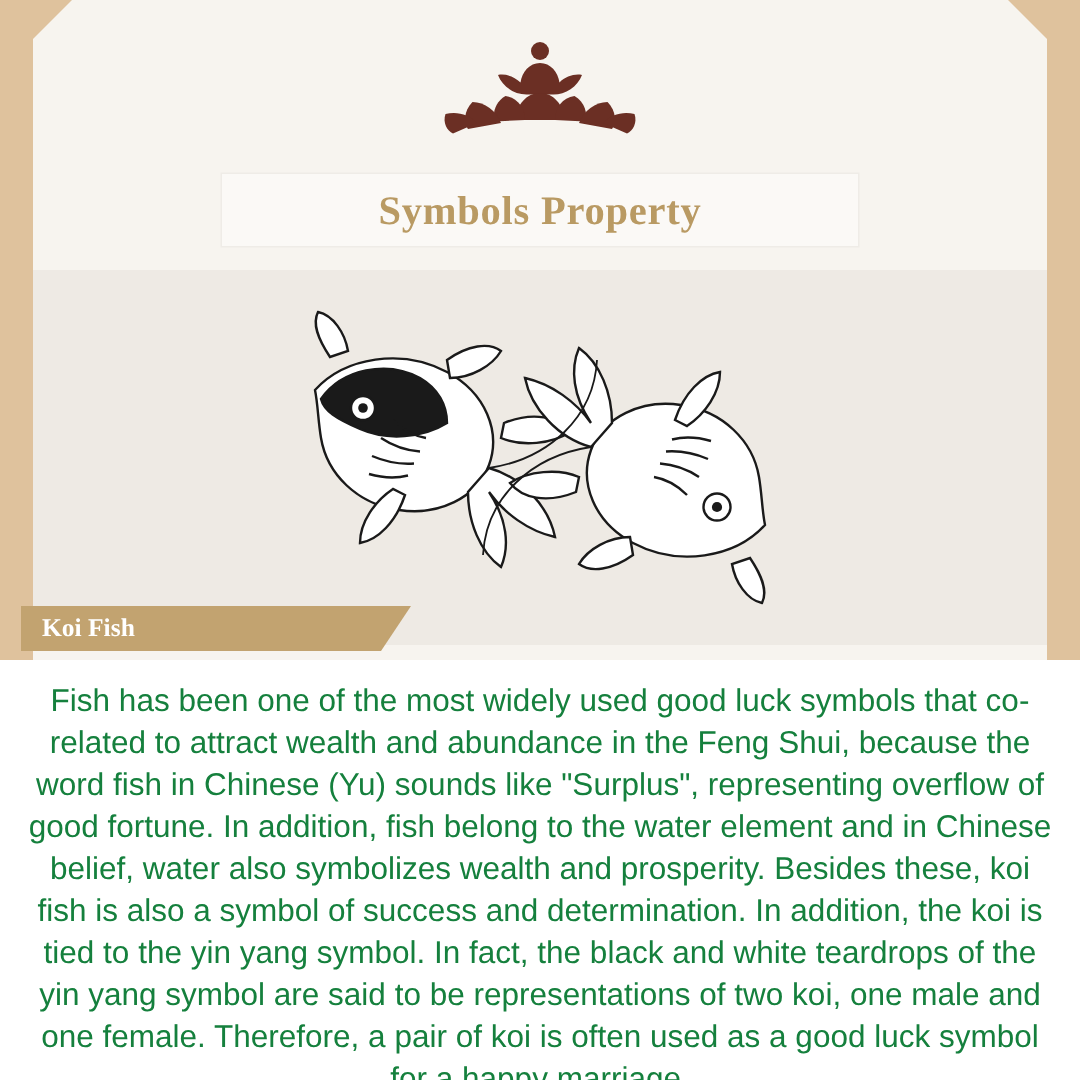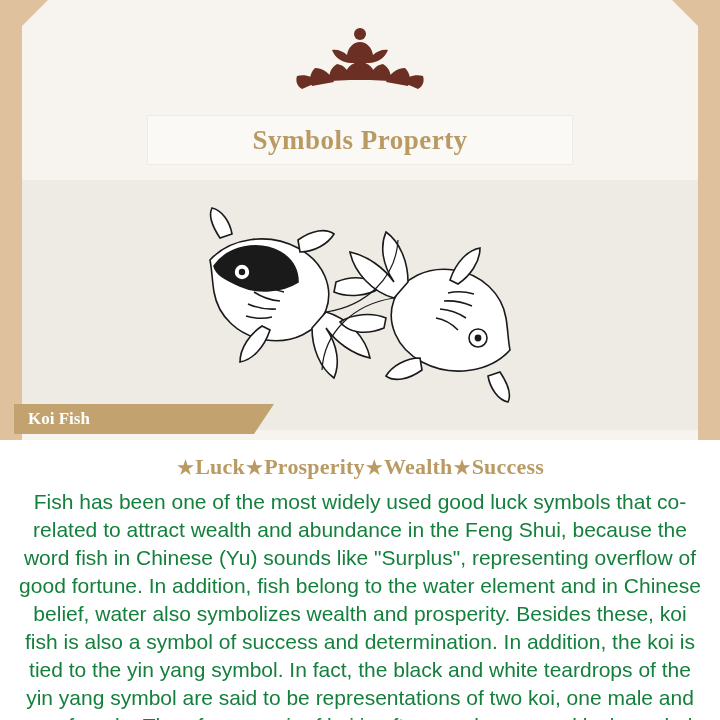--- a/index.html
+++ b/index.html
@@ -245,19 +245,16 @@
         <path d="M244 118 c-40 6 -70 34 -72 72" stroke-width="1.2"></path>
       </g>
     </svg>
   </div>
 
   <div class="ribbon">
     <span class="ribbon-text">Koi Fish</span>
   </div>
 
   <div class="text-section">
-    <div class="keywords">
-      <span class="star">★</span><span>Luck</span><span class="star">★</span><span>Prosperity</span><span class="star">★</span><span>Wealth</span><span class="star">★</span><span>Success</span>
-    </div>
     <div class="body-copy">Fish has been one of the most widely used good luck symbols that co-related to attract wealth and abundance in the Feng Shui, because the word fish in Chinese (Yu) sounds like "Surplus", representing overflow of good fortune. In addition, fish belong to the water element and in Chinese belief, water also symbolizes wealth and prosperity. Besides these, koi fish is also a symbol of success and determination. In addition, the koi is tied to the yin yang symbol. In fact, the black and white teardrops of the yin yang symbol are said to be representations of two koi, one male and one female. Therefore, a pair of koi is often used as a good luck symbol for a happy marriage.</div>
   </div>
 
 </div>
 
 </body></html>

